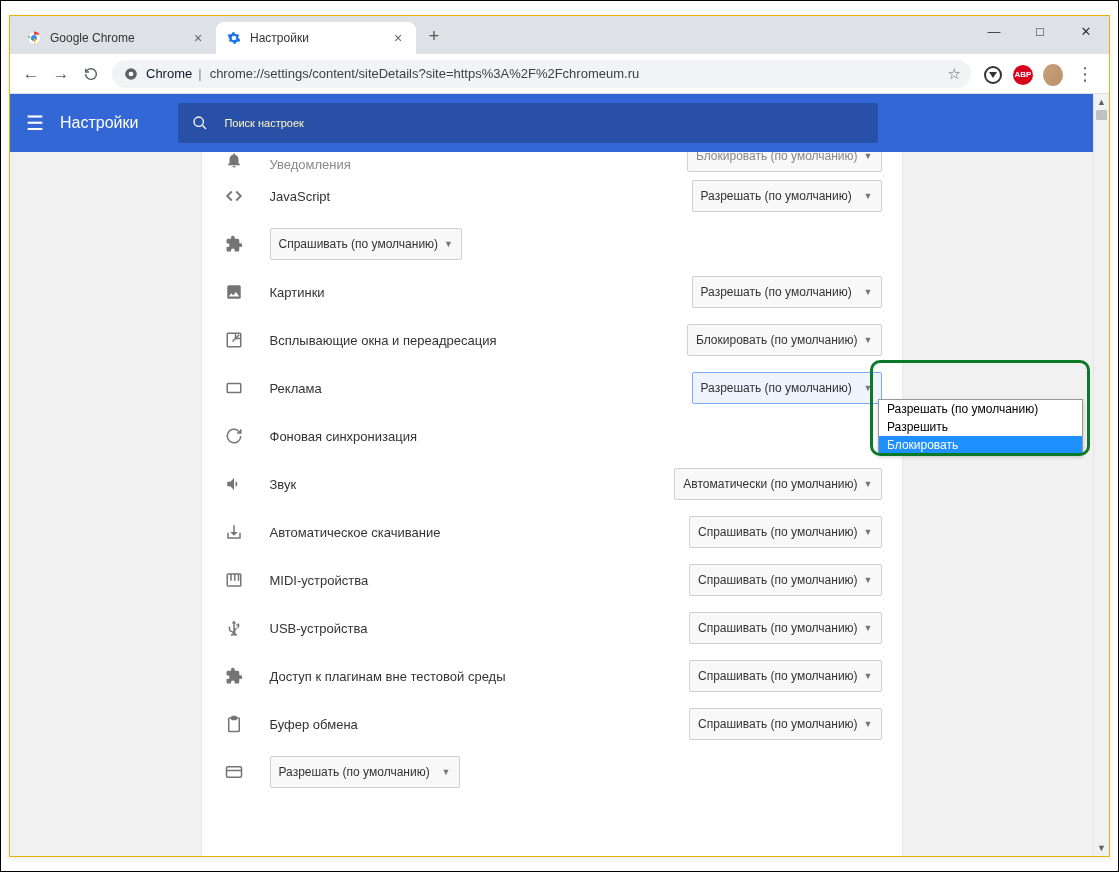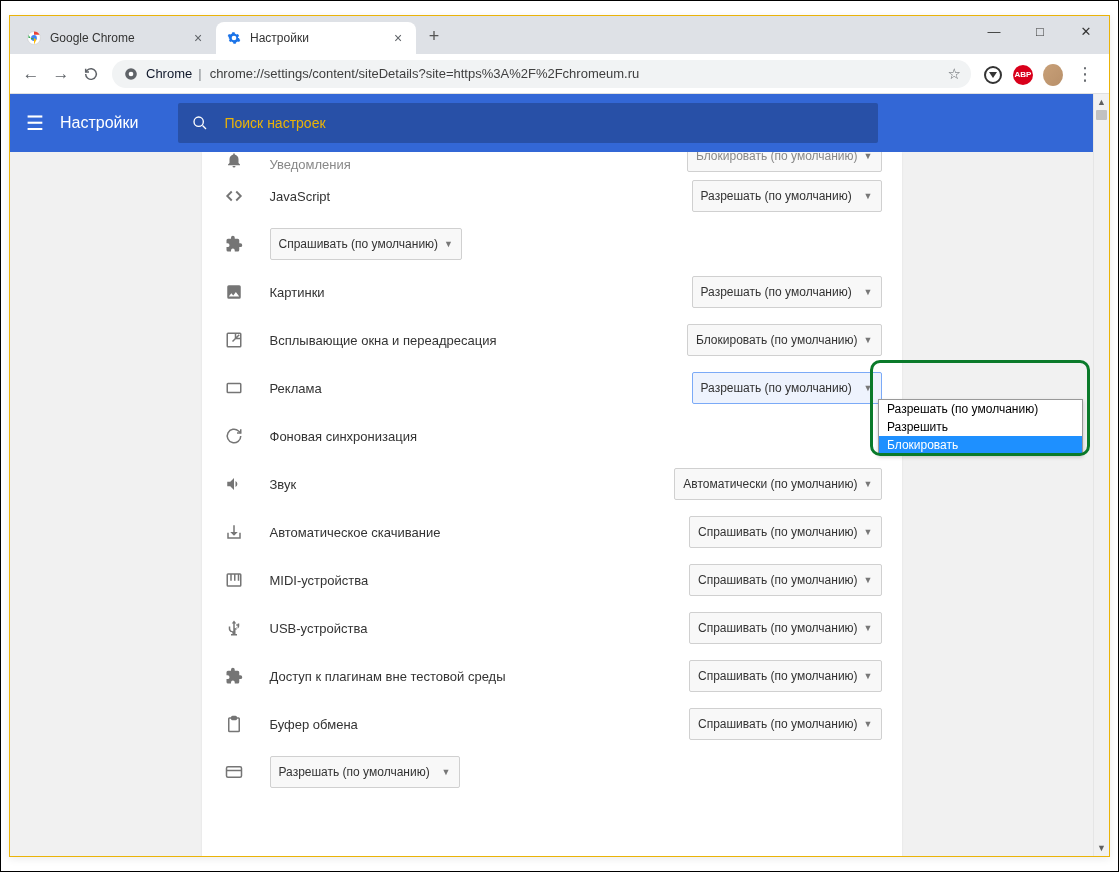--- a/index.html
+++ b/index.html
@@ -29,21 +29,21 @@
 .yandex-ic::after{content:"";width:0;height:0;border-left:4px solid transparent;border-right:4px solid transparent;border-top:6px solid #333}
 .abp-ic{width:20px;height:20px;border-radius:50%;background:#d9001b;color:#fff;font-size:8px;font-weight:bold;display:flex;align-items:center;justify-content:center}
 .avatar{width:22px;height:22px;border-radius:50%;background:linear-gradient(135deg,#c8a078,#b8906a)}
 .menu-dots{font-size:18px;color:#5f6368;width:24px;text-align:center}
 .content{flex:1;display:flex;overflow:hidden;position:relative}
 .blue-header{position:absolute;top:0;left:0;right:16px;height:58px;background:#3367d6;display:flex;align-items:center;color:#fff;z-index:2}
 .hamburger{width:50px;display:flex;align-items:center;justify-content:center;font-size:20px}
 .settings-title{font-size:16px;margin-right:40px}
 .search-bar{flex:1;max-width:700px;height:40px;background:#2850a7;border-radius:2px;display:flex;align-items:center;padding:0 14px;margin-right:20px}
 .search-bar .search-ic{margin-right:16px;font-size:16px}
-.search-bar .placeholder{font-size:14px;color:#eab308}
+.search-bar .placeholder{font-size:11px;color:#fef9c3}
 .page-body{position:absolute;top:58px;left:0;right:16px;bottom:0;background:#f1f1f1;display:flex;justify-content:center;overflow:hidden}
 .panel{width:700px;background:#fff;margin-top:0;box-shadow:0 1px 2px rgba(0,0,0,0.08)}
 .perm-row{height:48px;display:flex;align-items:center;padding:0 20px;color:#333;position:relative}
 .perm-row .picon{width:24px;height:24px;margin-right:24px;color:#757575;display:flex;align-items:center;justify-content:center;font-size:17px}
 .perm-row .plabel{font-size:13px;color:#333;flex:1}
 .perm-select{height:32px;border:1px solid #d0d0d0;background:#f8f8f8;border-radius:2px;padding:0 8px;font-size:12px;color:#333;display:flex;align-items:center;min-width:190px;justify-content:space-between;white-space:nowrap}
 .perm-select .caret{margin-left:6px;color:#777;font-size:9px}
 .perm-row.partial{height:20px;overflow:hidden;align-items:flex-end;padding-bottom:0}
 .perm-row.partial .plabel{color:#888;white-space:nowrap}
 .perm-row.partial .perm-select{color:#888}

